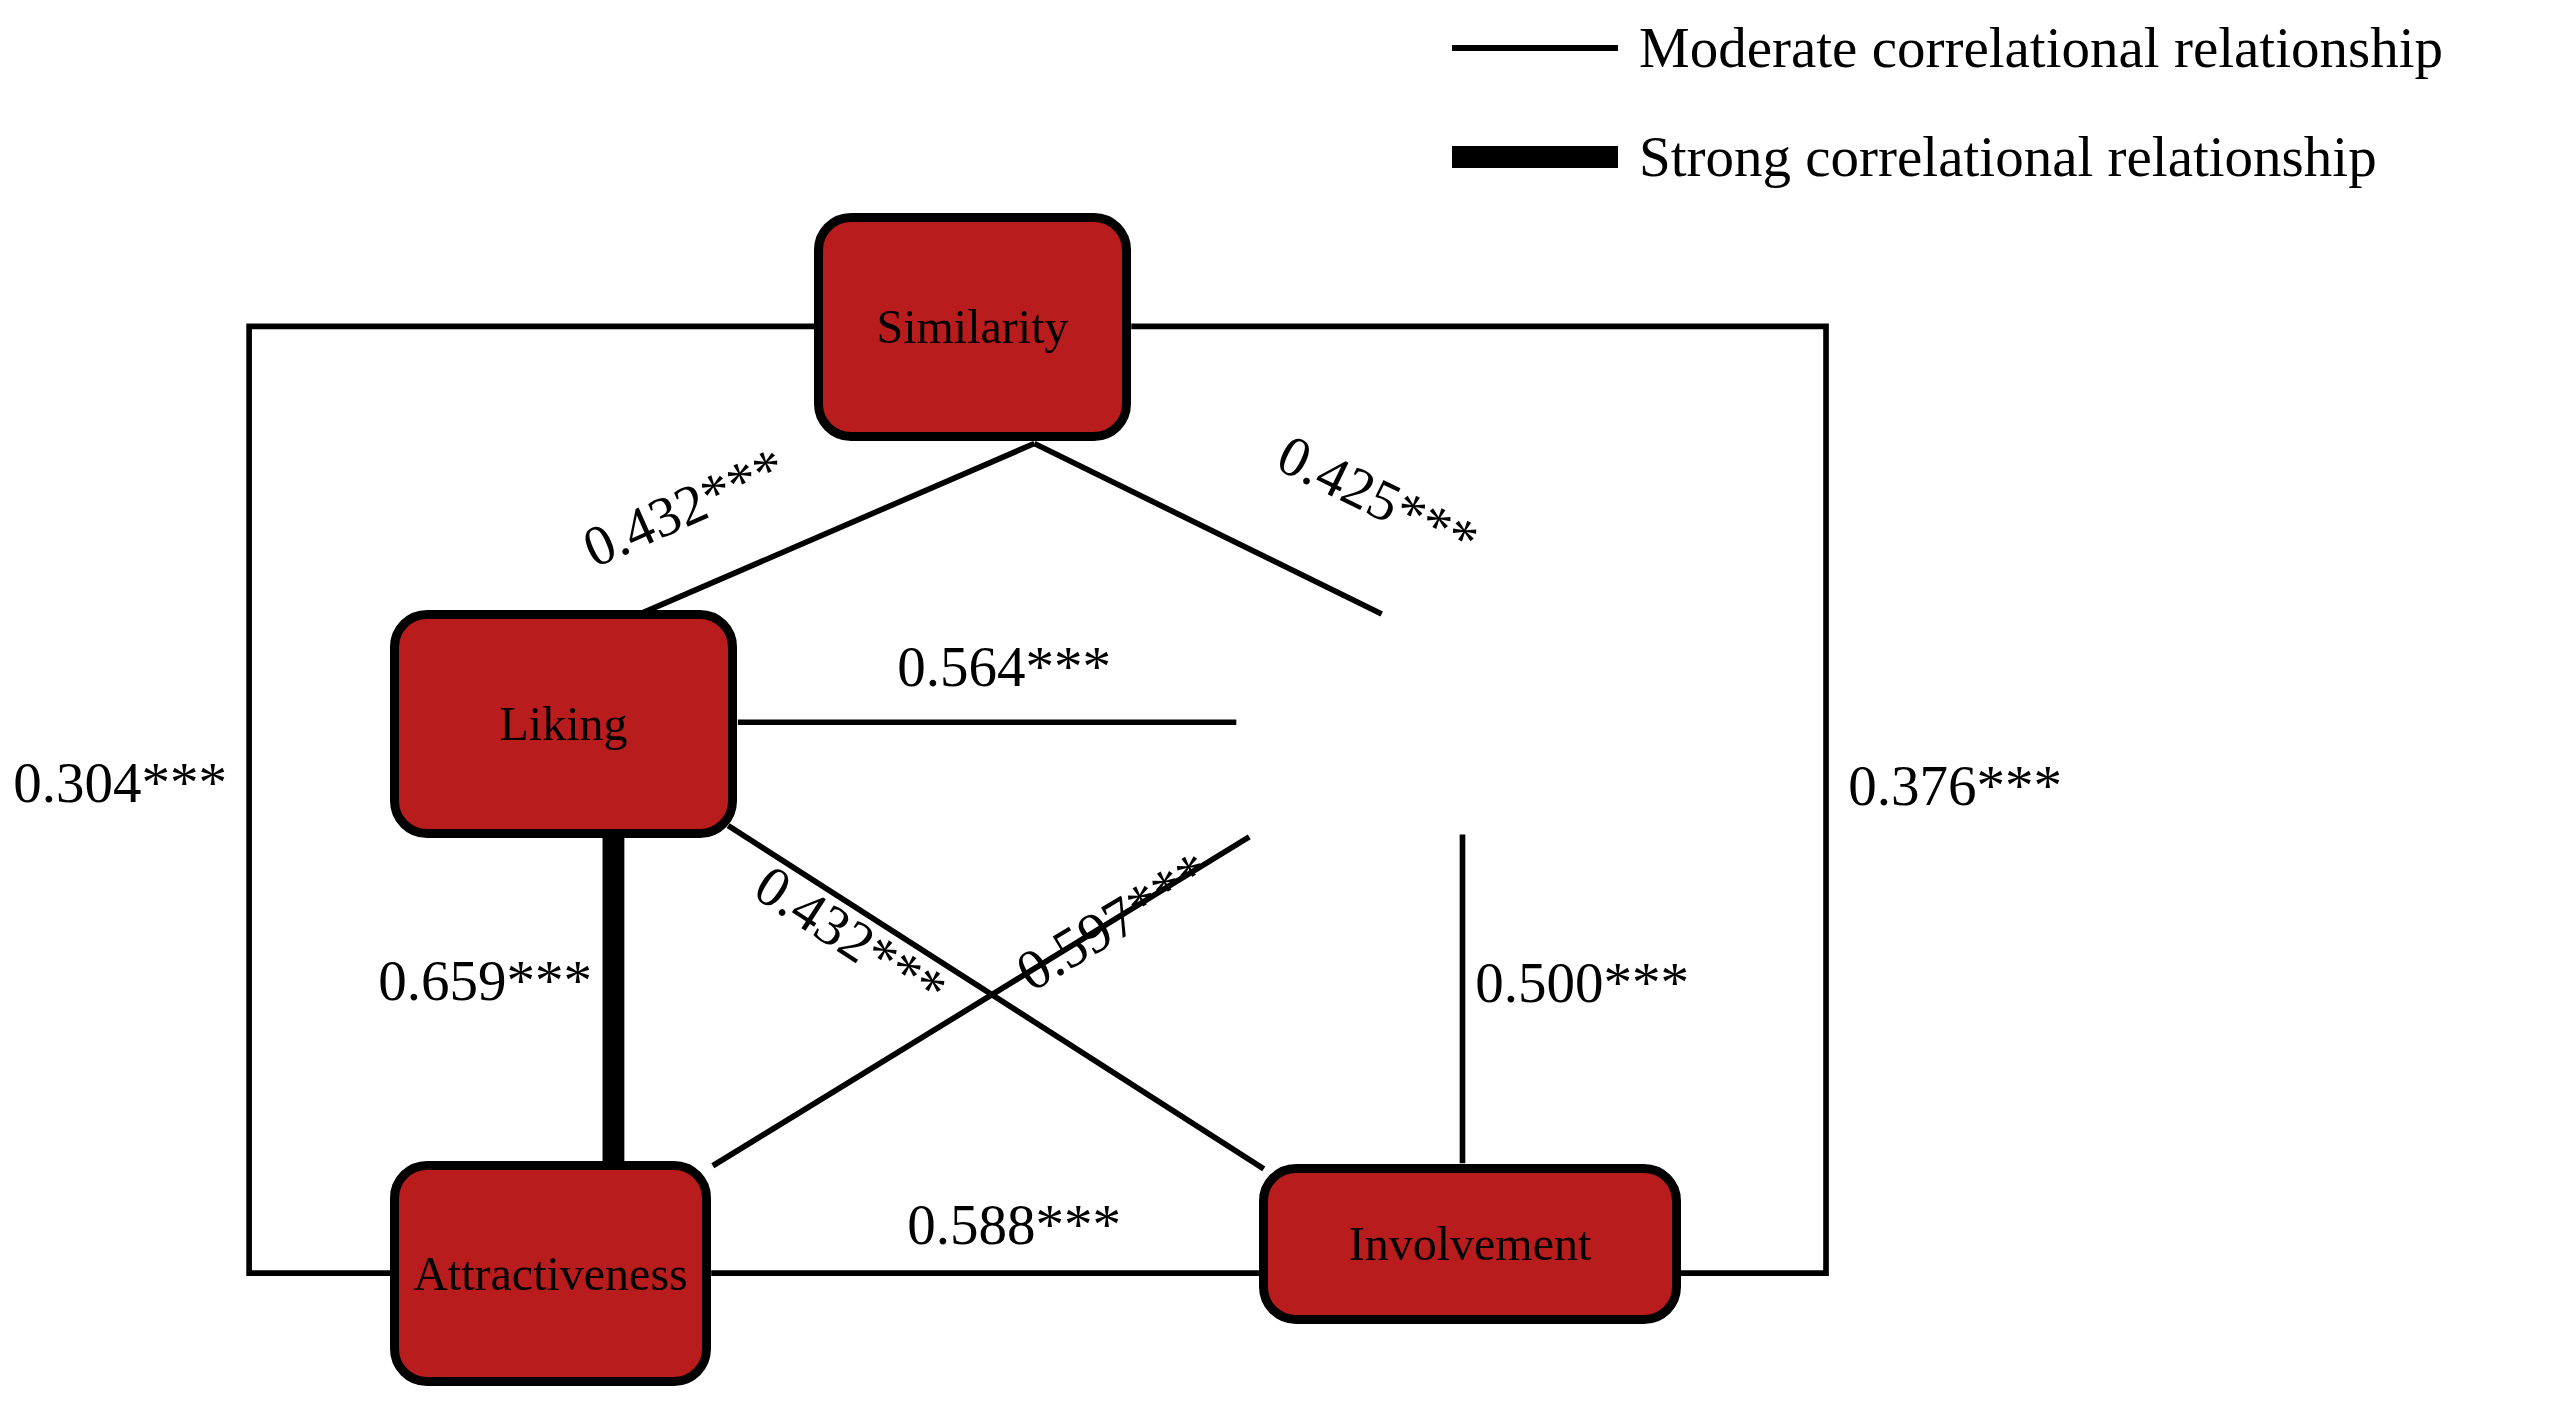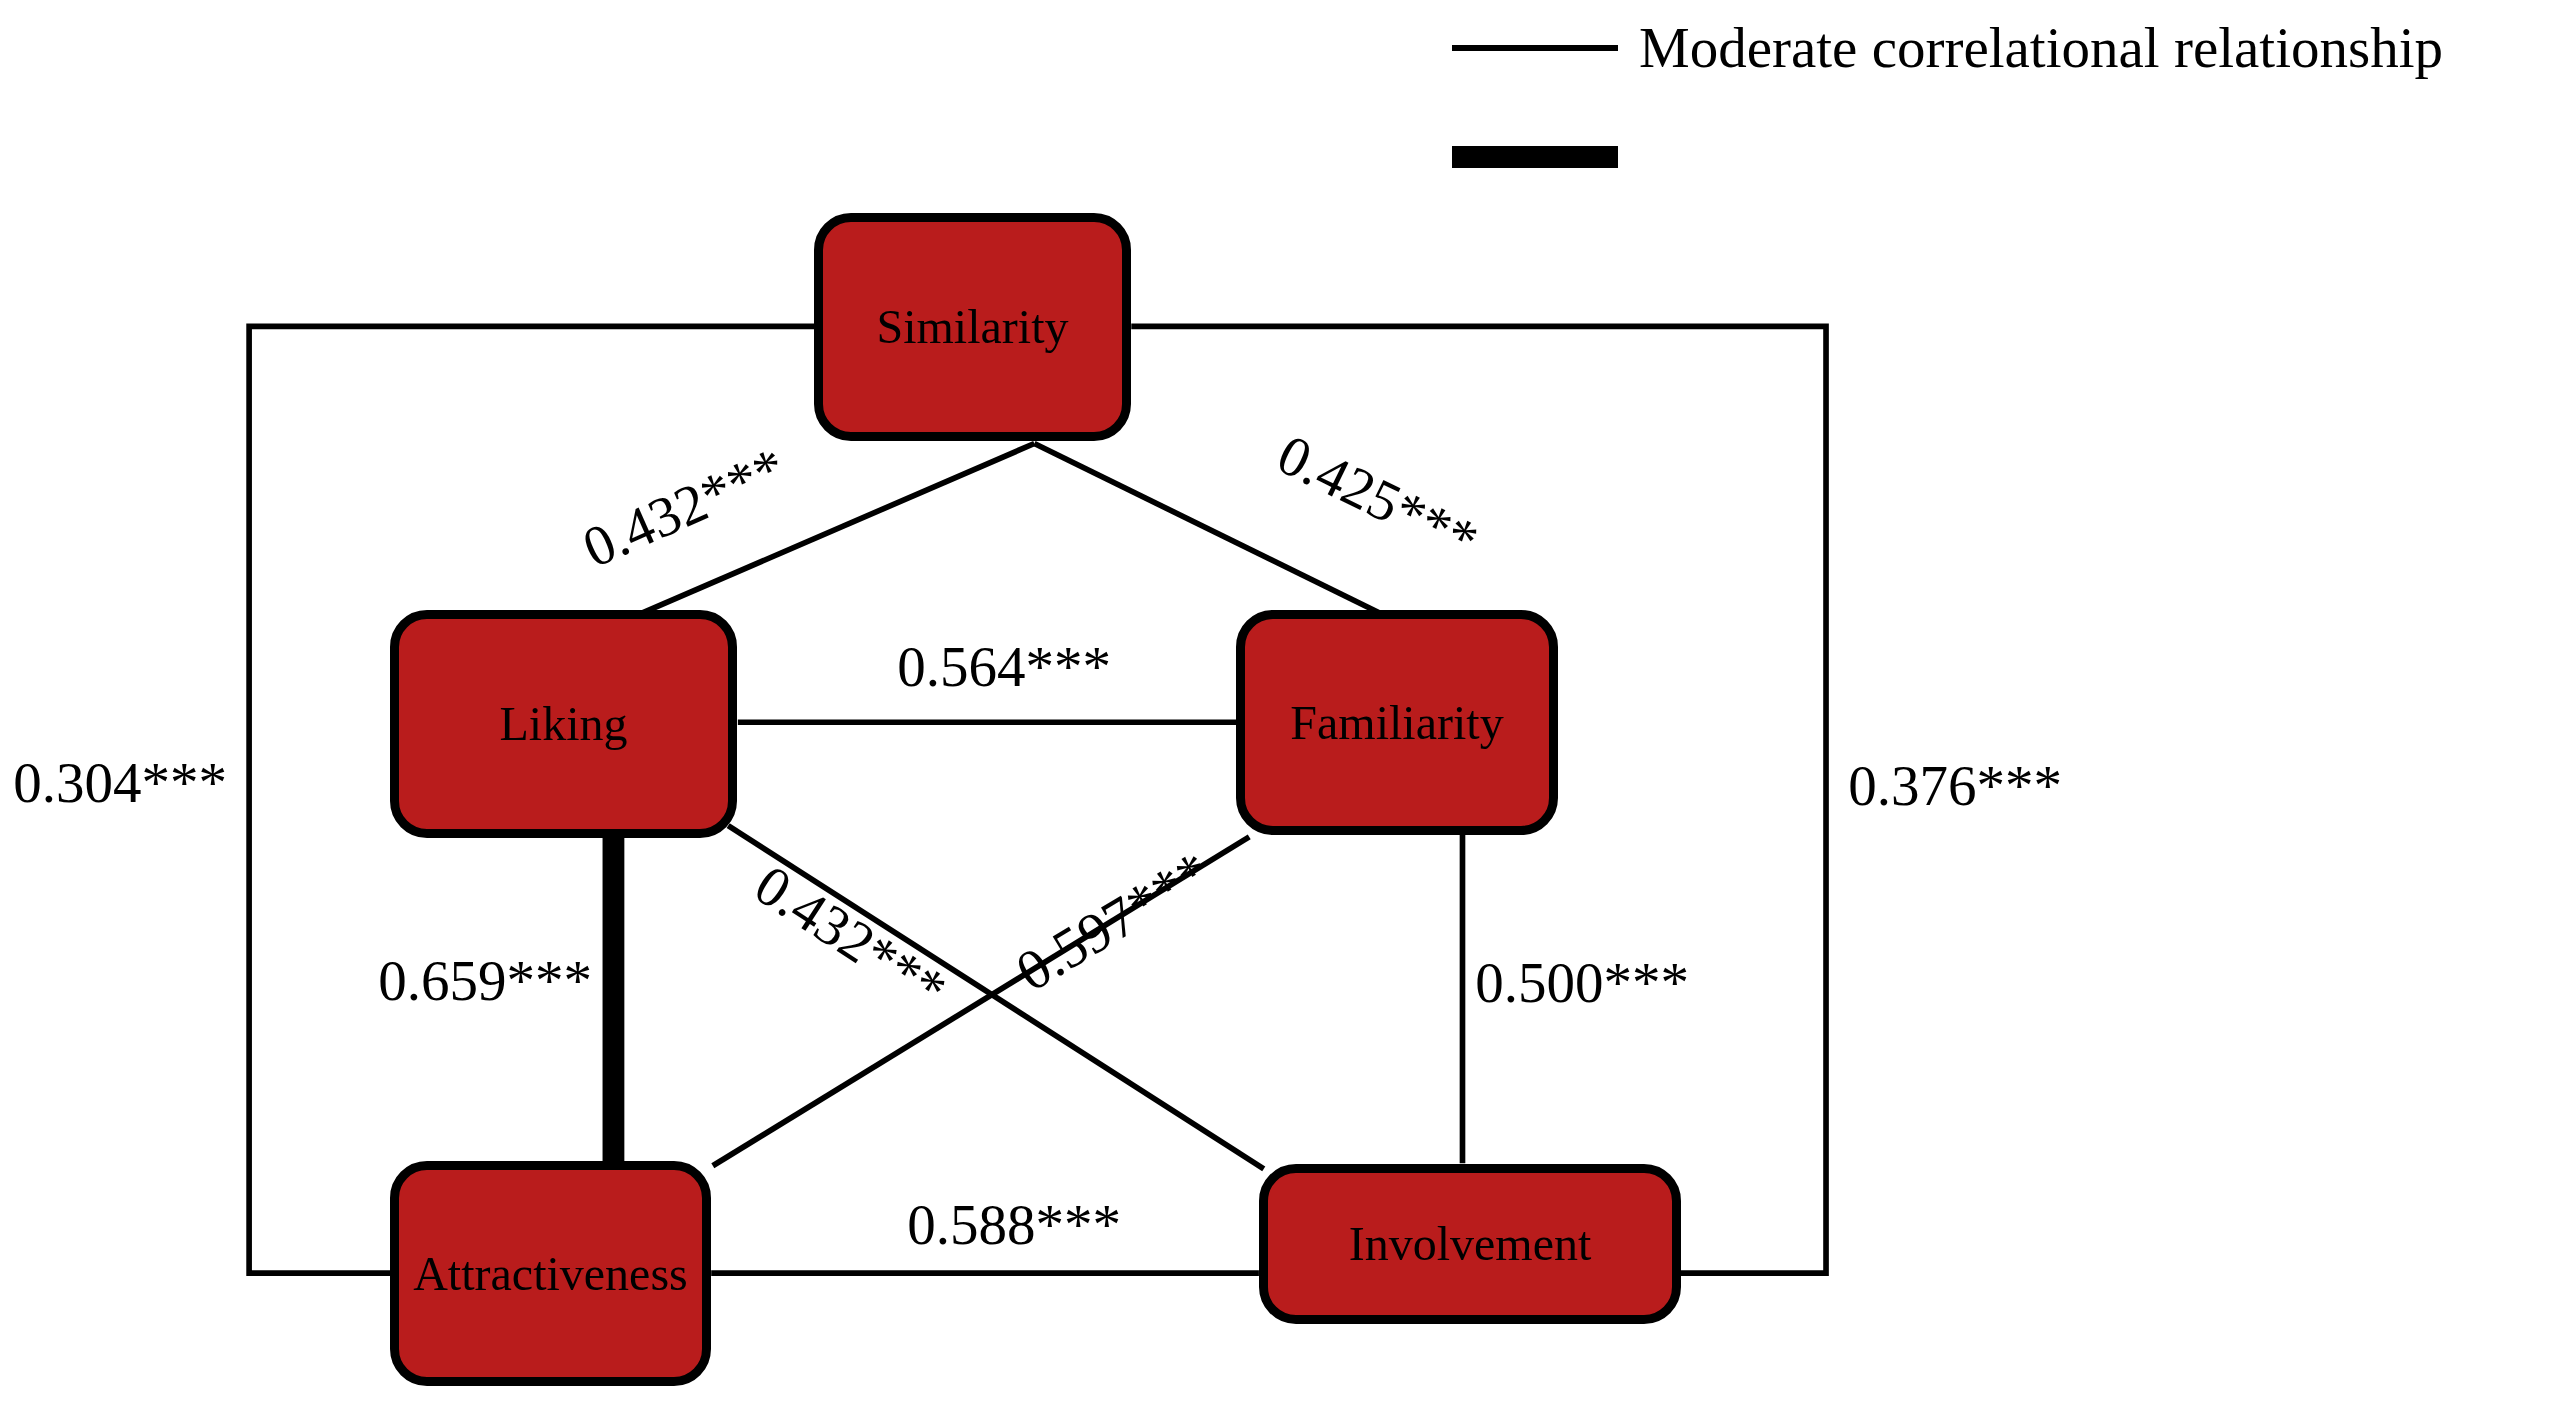--- a/index.html
+++ b/index.html
@@ -114,23 +114,20 @@
 
     <line class="wire mod" x1="880" y1="1576" x2="1558" y2="1576"></line>
   </svg>
 
   <div class="node node-similarity">
     <span>Similarity</span>
   </div>
   <div class="node node-liking">
     <span>Liking</span>
   </div>
-  <div class="node node-familiarity">
-    <span>Familiarity</span>
-  </div>
   <div class="node node-attractiveness">
     <span>Attractiveness</span>
   </div>
   <div class="node node-involvement">
     <span>Involvement</span>
   </div>
 
   <div class="elabel" style="left:684px; top:507px; --rot:-24deg">0.432***</div>
   <div class="elabel" style="left:1378px; top:497px; --rot:26deg">0.425***</div>
   <div class="elabel" style="left:120px; top:782px;">0.304***</div>
@@ -142,17 +139,18 @@
   <div class="elabel" style="left:1582px; top:982px;text-align:right;">0.500***</div>
   <div class="elabel" style="left:1014px; top:1224px;">0.588***</div>
 
   <div class="legend">
     <div class="legend-row">
       <div class="legend-swatch moderate"></div>
       <div class="legend-label">Moderate correlational relationship</div>
     </div>
     <div class="legend-row">
       <div class="legend-swatch strong"></div>
+      <div class="legend-label">Strong correlational relationship</div>
     </div>
   </div>
 
 </div>
 
 
 </body></html>

